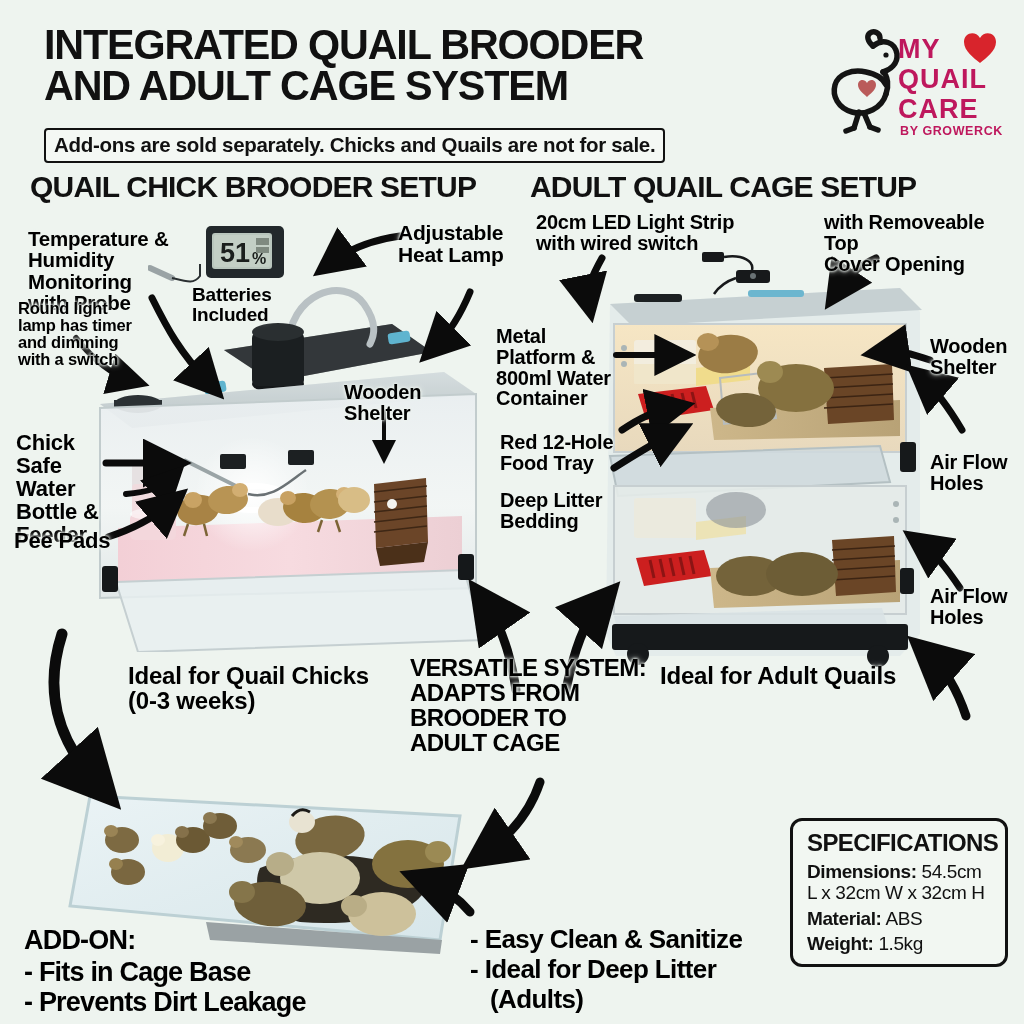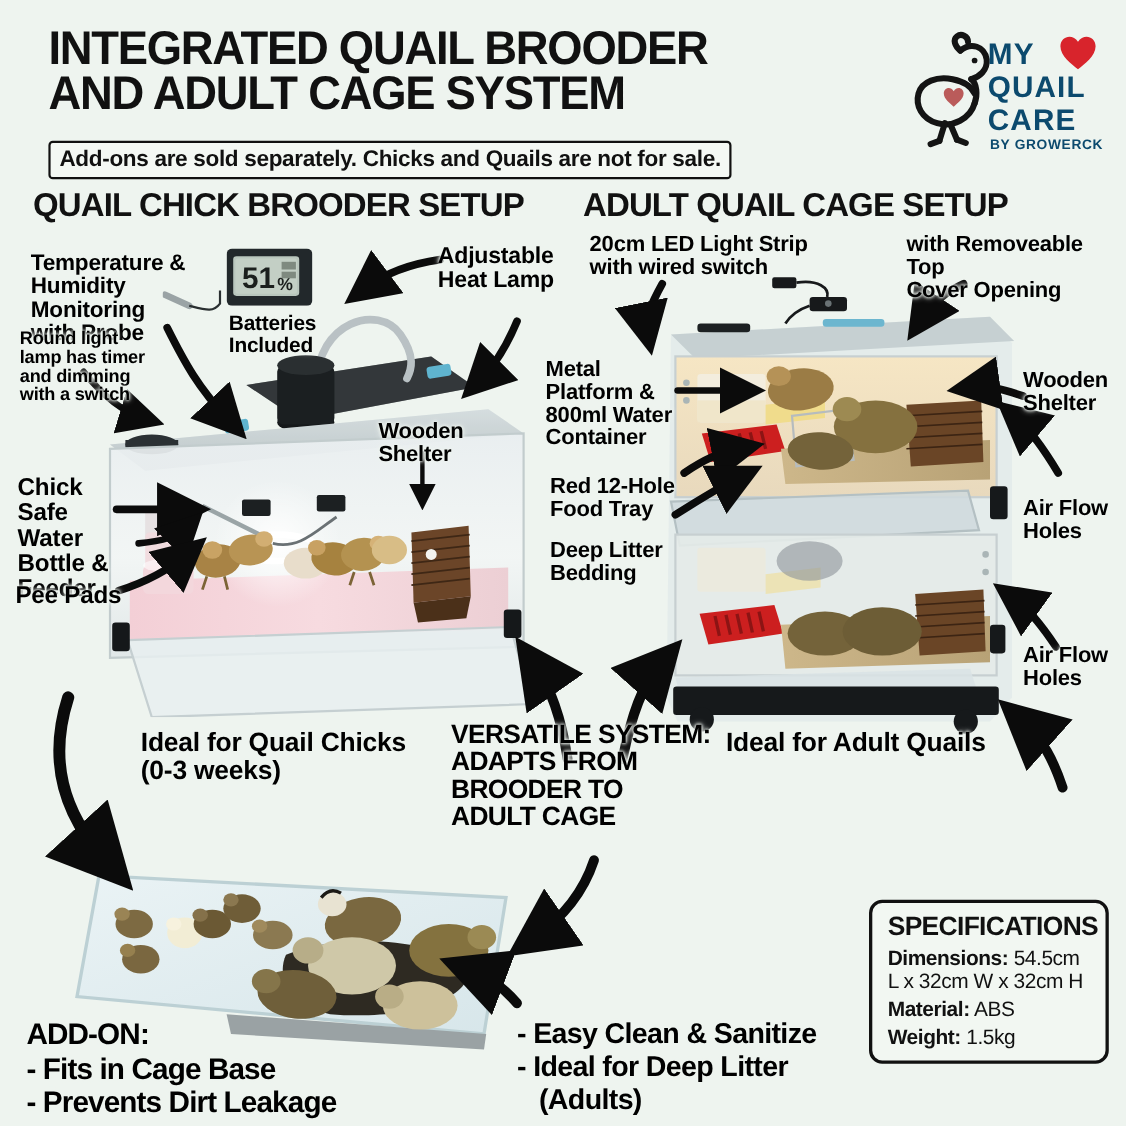--- a/index.html
+++ b/index.html
@@ -34,21 +34,21 @@
     left:44px;top:128px;
     border:2px solid #111;border-radius:4px;
     padding:3px 8px 4px 8px;
     background:rgba(255,255,255,.35);
   }
   #subtitle-box .t{font-size:20.5px;font-weight:bold;letter-spacing:-0.3px;white-space:nowrap;}
 
   
   #logo{right:8px;top:28px;width:190px;height:112px;}
   #logo svg{position:absolute;left:0;top:0;}
-  .logo-word{position:absolute;font-weight:bold;color:#0c4a6e;letter-spacing:1px;}
+  .logo-word{position:absolute;font-weight:bold;color:#be185d;letter-spacing:1px;}
   #logo-my{left:72px;top:6px;font-size:27px;}
   #logo-quail{left:72px;top:36px;font-size:27px;}
   #logo-care{left:72px;top:66px;font-size:27px;}
   #logo-by{left:74px;top:96px;font-size:12.5px;letter-spacing:0.6px;}
 
   
   .sechead{font-size:30px;font-weight:bold;letter-spacing:-0.8px;}
   #sec-left{left:30px;top:170px;width:480px;}
   #sec-right{left:530px;top:170px;width:480px;}
 
@@ -438,21 +438,21 @@
       <path d="M540 782 C530 812, 512 834, 486 852" stroke-width="9" marker-end="url(#ah)"></path>
 
       <path d="M470 912 C458 898, 444 888, 428 882" stroke-width="9" marker-end="url(#ah)"></path>
     </g>
   </svg>
 
   <div class="c lbl ctr" style="left:28px;top:228px;width:180px;font-size:20.5px;white-space:pre-line;">Temperature &amp;
 Humidity Monitoring
 with Probe</div>
 
-  <div class="c lbl ctr" style="left:208px;top:285px;width:96px;font-size:19px;white-space:pre-line;">Batteries
+  <div class="c lbl ctr" style="left:192px;top:285px;width:96px;font-size:19px;white-space:pre-line;">Batteries
 Included</div>
 
   <div class="c lbl ctr" style="left:398px;top:222px;width:120px;font-size:21px;white-space:pre-line;">Adjustable
 Heat Lamp</div>
 
   <div class="c lbl ctr" style="left:18px;top:300px;width:130px;font-size:16.5px;white-space:pre-line;">Round light
 lamp has timer
 and dimming
 with a switch</div>
 

